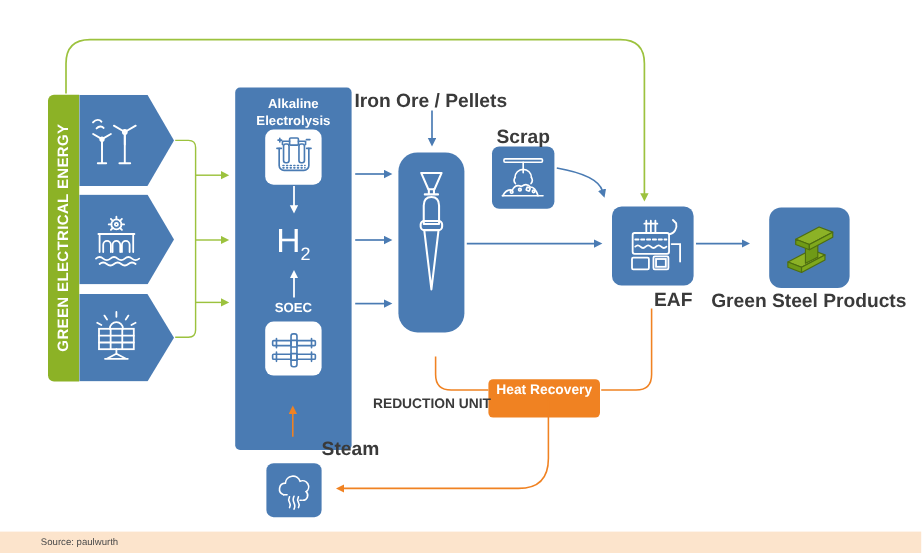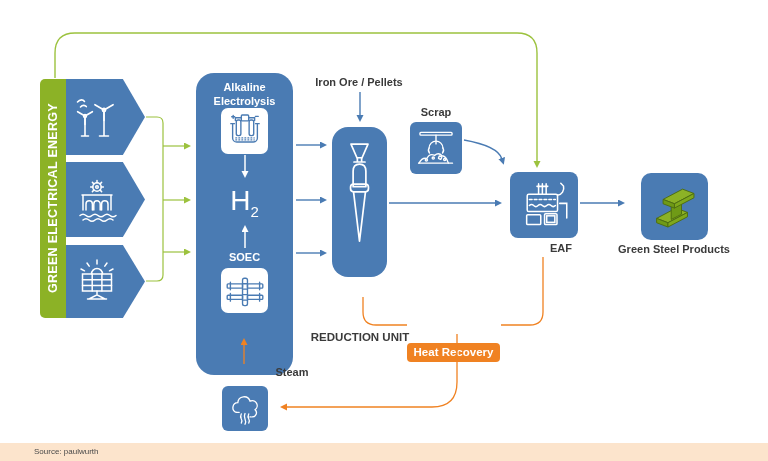--- a/index.html
+++ b/index.html
@@ -1,55 +1,55 @@
 <!DOCTYPE html>
 <html><head>
 <meta charset="utf-8">
 <style>
   html,body{margin:0;padding:0;background:#fff;}
   #stage{position:relative;width:768px;height:461px;background:#ffffff;overflow:hidden;
          font-family:"Liberation Sans",sans-serif;}
   #connectors{position:absolute;left:0;top:0;pointer-events:none;z-index:3;}
   .box{position:absolute;background:#4A7BB3;z-index:2;}
-  .lbl{position:absolute;font-weight:bold;color:#3A3A3A;font-size:11px;white-space:nowrap;z-index:2;}
+  .lbl{position:absolute;font-weight:bold;color:#3A3A3A;font-size:16px;white-space:nowrap;z-index:2;}
   .lbl.center{transform:translateX(-50%);}
   
   #energy-bar{position:absolute;left:40px;top:79px;width:26px;height:239px;background:#8CB226;
               border-radius:5px 0 0 5px;z-index:2;display:flex;align-items:center;justify-content:center;}
   #energy-bar span{writing-mode:vertical-rl;transform:rotate(180deg);color:#fff;font-weight:bold;
               font-size:12.5px;letter-spacing:0.3px;white-space:nowrap;}
   
   .chev{position:absolute;left:66px;background:#4A7BB3;z-index:2;
         clip-path:polygon(0 0,72% 0,100% 50%,72% 100%,0 100%);
         display:flex;align-items:center;}
   .chev svg{margin-left:7px;}
   
   #h2-box{position:absolute;left:196px;top:73px;width:97px;height:302px;background:#4A7BB3;
-          border-radius:18px;z-index:2;}
+          border-radius:4px;z-index:2;}
   .inbox-lbl{position:absolute;width:100%;text-align:center;color:#fff;font-weight:bold;
              font-size:11px;line-height:1.25;}
   .white-tile{position:absolute;left:25px;width:47px;height:46px;background:#fff;border-radius:7px;
               display:flex;align-items:center;justify-content:center;}
   #h2-symbol{position:absolute;top:112px;width:100%;text-align:center;color:#ffffff;font-size:28px;
              font-weight:normal;}
   #h2-symbol sub{font-size:15px;}
   
   #reduction-box{left:332px;top:127px;width:55px;height:150px;border-radius:16px;
                  display:flex;align-items:center;justify-content:center;}
   #scrap-box{left:410px;top:122px;width:52px;height:52px;border-radius:6px;
              display:flex;align-items:center;justify-content:center;}
   #eaf-box{left:510px;top:172px;width:68px;height:66px;border-radius:8px;
            display:flex;align-items:center;justify-content:center;}
   #products-box{left:641px;top:173px;width:67px;height:67px;border-radius:10px;
                 display:flex;align-items:center;justify-content:center;}
   #steam-box{left:222px;top:386px;width:46px;height:45px;border-radius:6px;
              display:flex;align-items:center;justify-content:center;}
-  #heat-box{position:absolute;left:407px;top:316px;width:93px;height:19px;background:#F08222;
+  #heat-box{position:absolute;left:407px;top:316px;width:93px;height:32px;background:#F08222;
             border-radius:4px;z-index:2;color:#fff;font-weight:bold;font-size:11.5px;
-            text-align:center;line-height:18px;margin-top:27px;}
+            text-align:center;line-height:18px;}
   
   #footer-bar{position:absolute;left:0;top:443px;width:768px;height:18px;background:#FCE4CC;z-index:1;}
   #source-label{position:absolute;left:34px;top:443px;height:18px;line-height:18px;font-size:8px;
                 color:#4a4a4a;z-index:2;}
 </style>
 </head>
 <body>
 
 <div id="stage">
 

